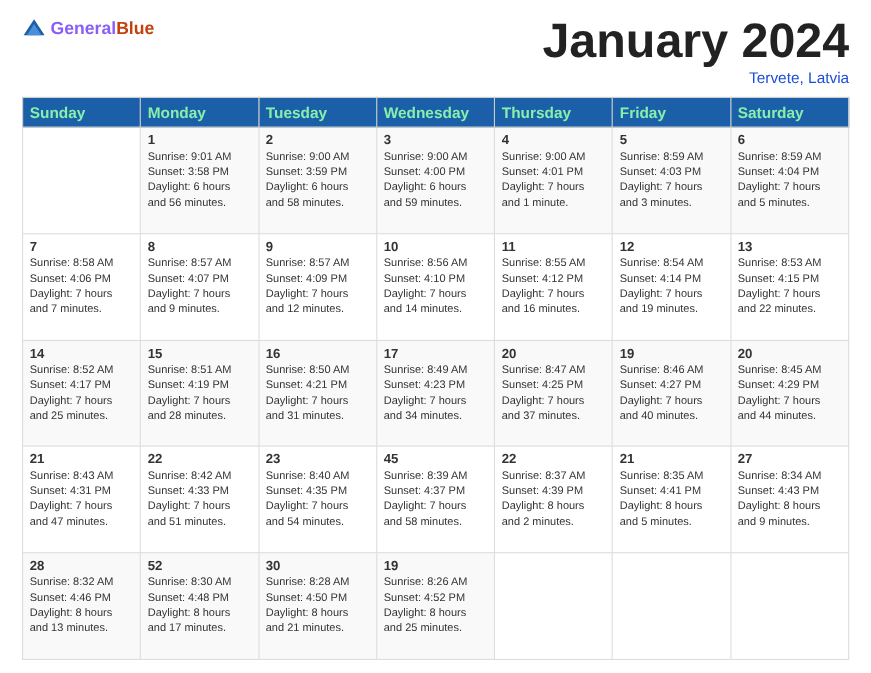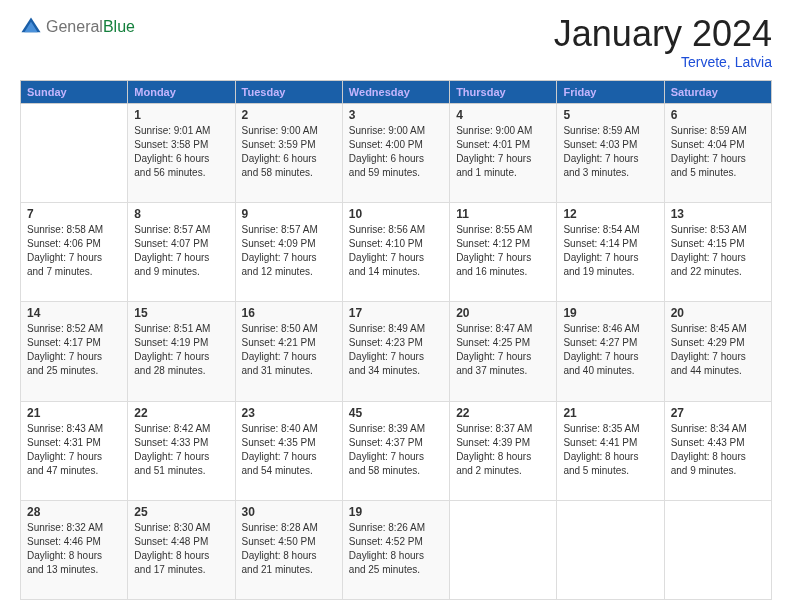--- a/index.html
+++ b/index.html
@@ -29,46 +29,46 @@
       gap: 4px;
     }
     .logo-icon {
       width: 22px;
       height: 22px;
     }
     .title-section {
       text-align: right;
     }
     .month-title {
-      font-size: 36px;
-      font-weight: 400;
+      font-size: 44px;
+      font-weight: 700;
       color: #222;
       line-height: 1;
     }
     .location {
       font-size: 14px;
       color: #1d4ed8;
       margin-top: 2px;
     }
     .calendar {
       flex: 1;
       display: flex;
       flex-direction: column;
     }
     .cal-table {
       width: 100%;
       border-collapse: collapse;
       flex: 1;
     }
     .cal-table thead tr th {
       background-color: #1a5fa8;
-      color: #c4b5fd;
+      color: #86efac;
       text-align: left;
       padding: 5px 6px;
-      font-size: 11px;
+      font-size: 14px;
       font-weight: 600;
       border: 1px solid #ccc;
     }
     .cal-table tbody tr td {
       vertical-align: top;
       border: 1px solid #ddd;
       padding: 4px 6px;
       font-size: 10.5px;
       color: #333;
       width: calc(100% / 7);
@@ -100,21 +100,21 @@
 <body>
 
 <div class="page">
   <div class="header">
     <div class="logo">
       <svg class="logo-icon" viewBox="0 0 30 30" xmlns="http://www.w3.org/2000/svg">
         <polygon points="15,2 28,22 2,22" fill="#1a5fa8"></polygon>
         <polygon points="15,8 24,22 6,22" fill="#4a90d9"></polygon>
       </svg>
       <div>
-        <span style="font-size:16px;font-weight:normal;color:#737373;">General</span><span style="font-size:16px;font-weight:normal;color:#15803d;">Blue</span>
+        <span style="font-size:16px;font-weight:bold;color:#8b5cf6;">General</span><span style="font-size:16px;font-weight:bold;color:#c2410c;">Blue</span>
       </div>
     </div>
     <div class="title-section">
       <div class="month-title">January 2024</div>
       <div class="location">Tervete, Latvia</div>
     </div>
   </div>
 
   <div class="calendar">
     <table class="cal-table">
@@ -246,21 +246,21 @@
               <span class="day-num">27</span>
               <div class="day-info">Sunrise: 8:34 AM<br>Sunset: 4:43 PM<br>Daylight: 8 hours and 9 minutes.</div>
             </td>
           </tr>
           <tr>
             <td>
               <span class="day-num">28</span>
               <div class="day-info">Sunrise: 8:32 AM<br>Sunset: 4:46 PM<br>Daylight: 8 hours and 13 minutes.</div>
             </td>
             <td>
-              <span class="day-num">25</span>
+              <span class="day-num">52</span>
               <div class="day-info">Sunrise: 8:30 AM<br>Sunset: 4:48 PM<br>Daylight: 8 hours and 17 minutes.</div>
             </td>
             <td>
               <span class="day-num">30</span>
               <div class="day-info">Sunrise: 8:28 AM<br>Sunset: 4:50 PM<br>Daylight: 8 hours and 21 minutes.</div>
             </td>
             <td>
               <span class="day-num">19</span>
               <div class="day-info">Sunrise: 8:26 AM<br>Sunset: 4:52 PM<br>Daylight: 8 hours and 25 minutes.</div>
             </td>

